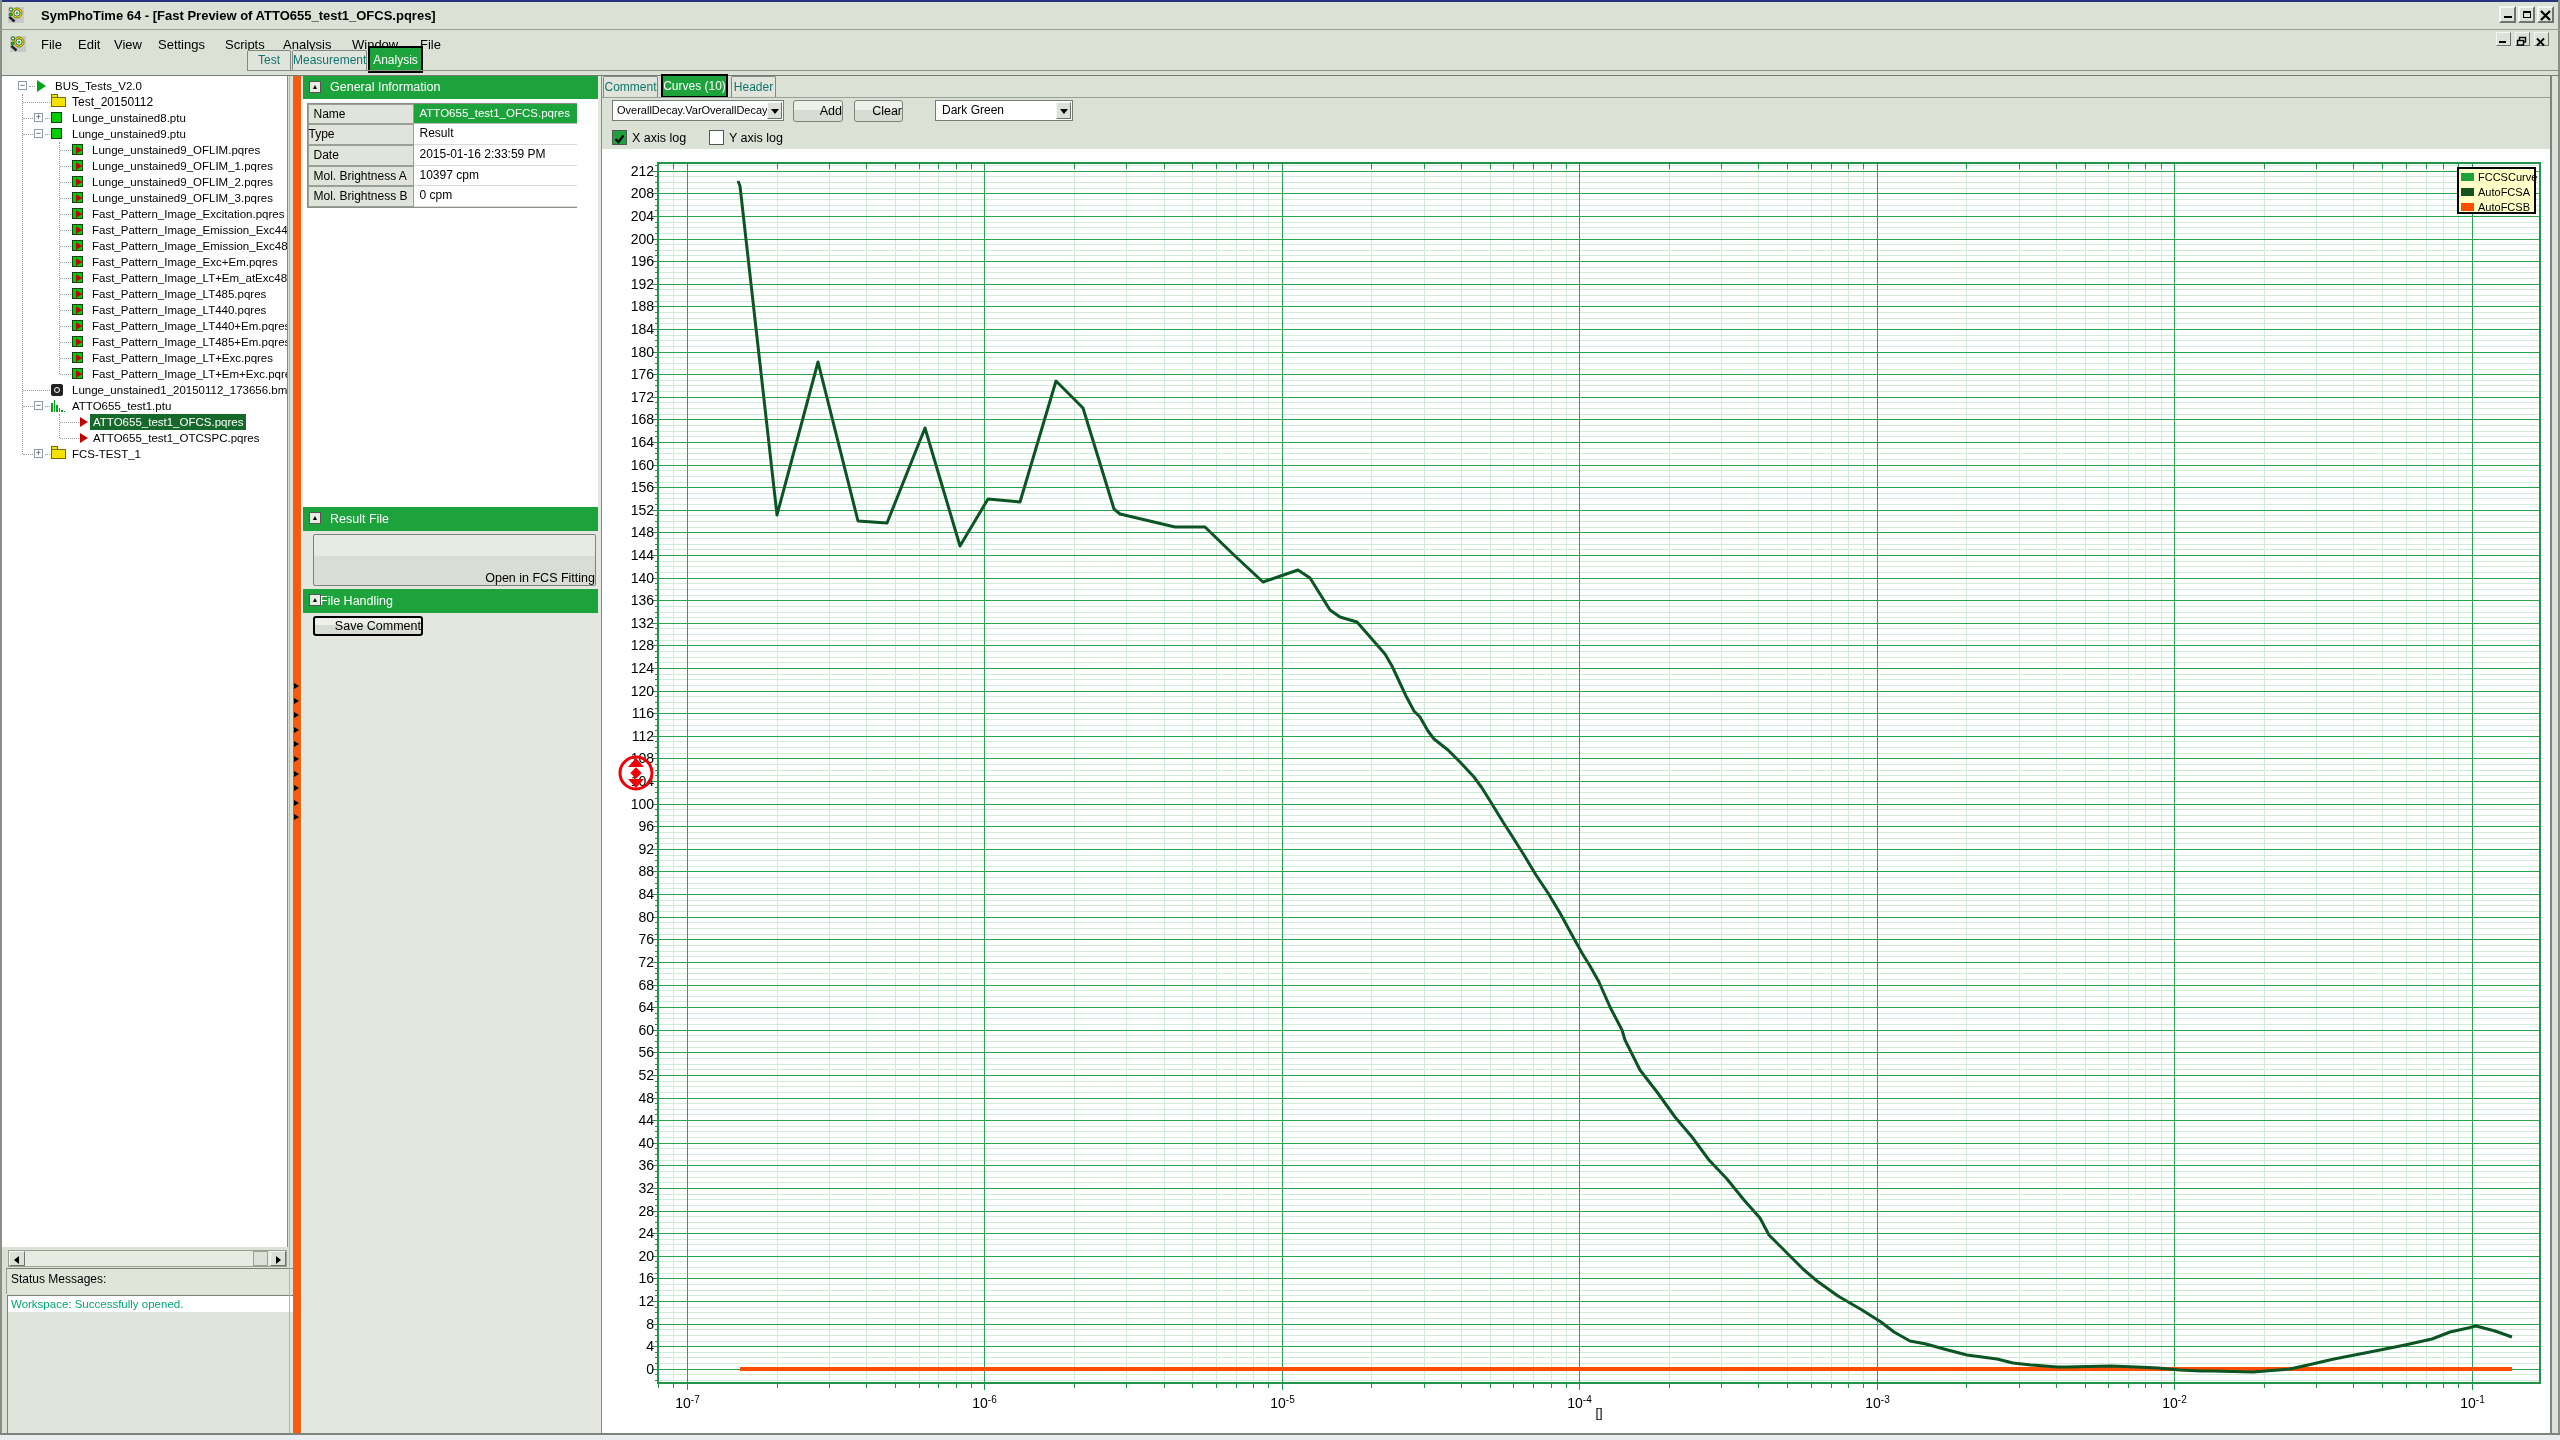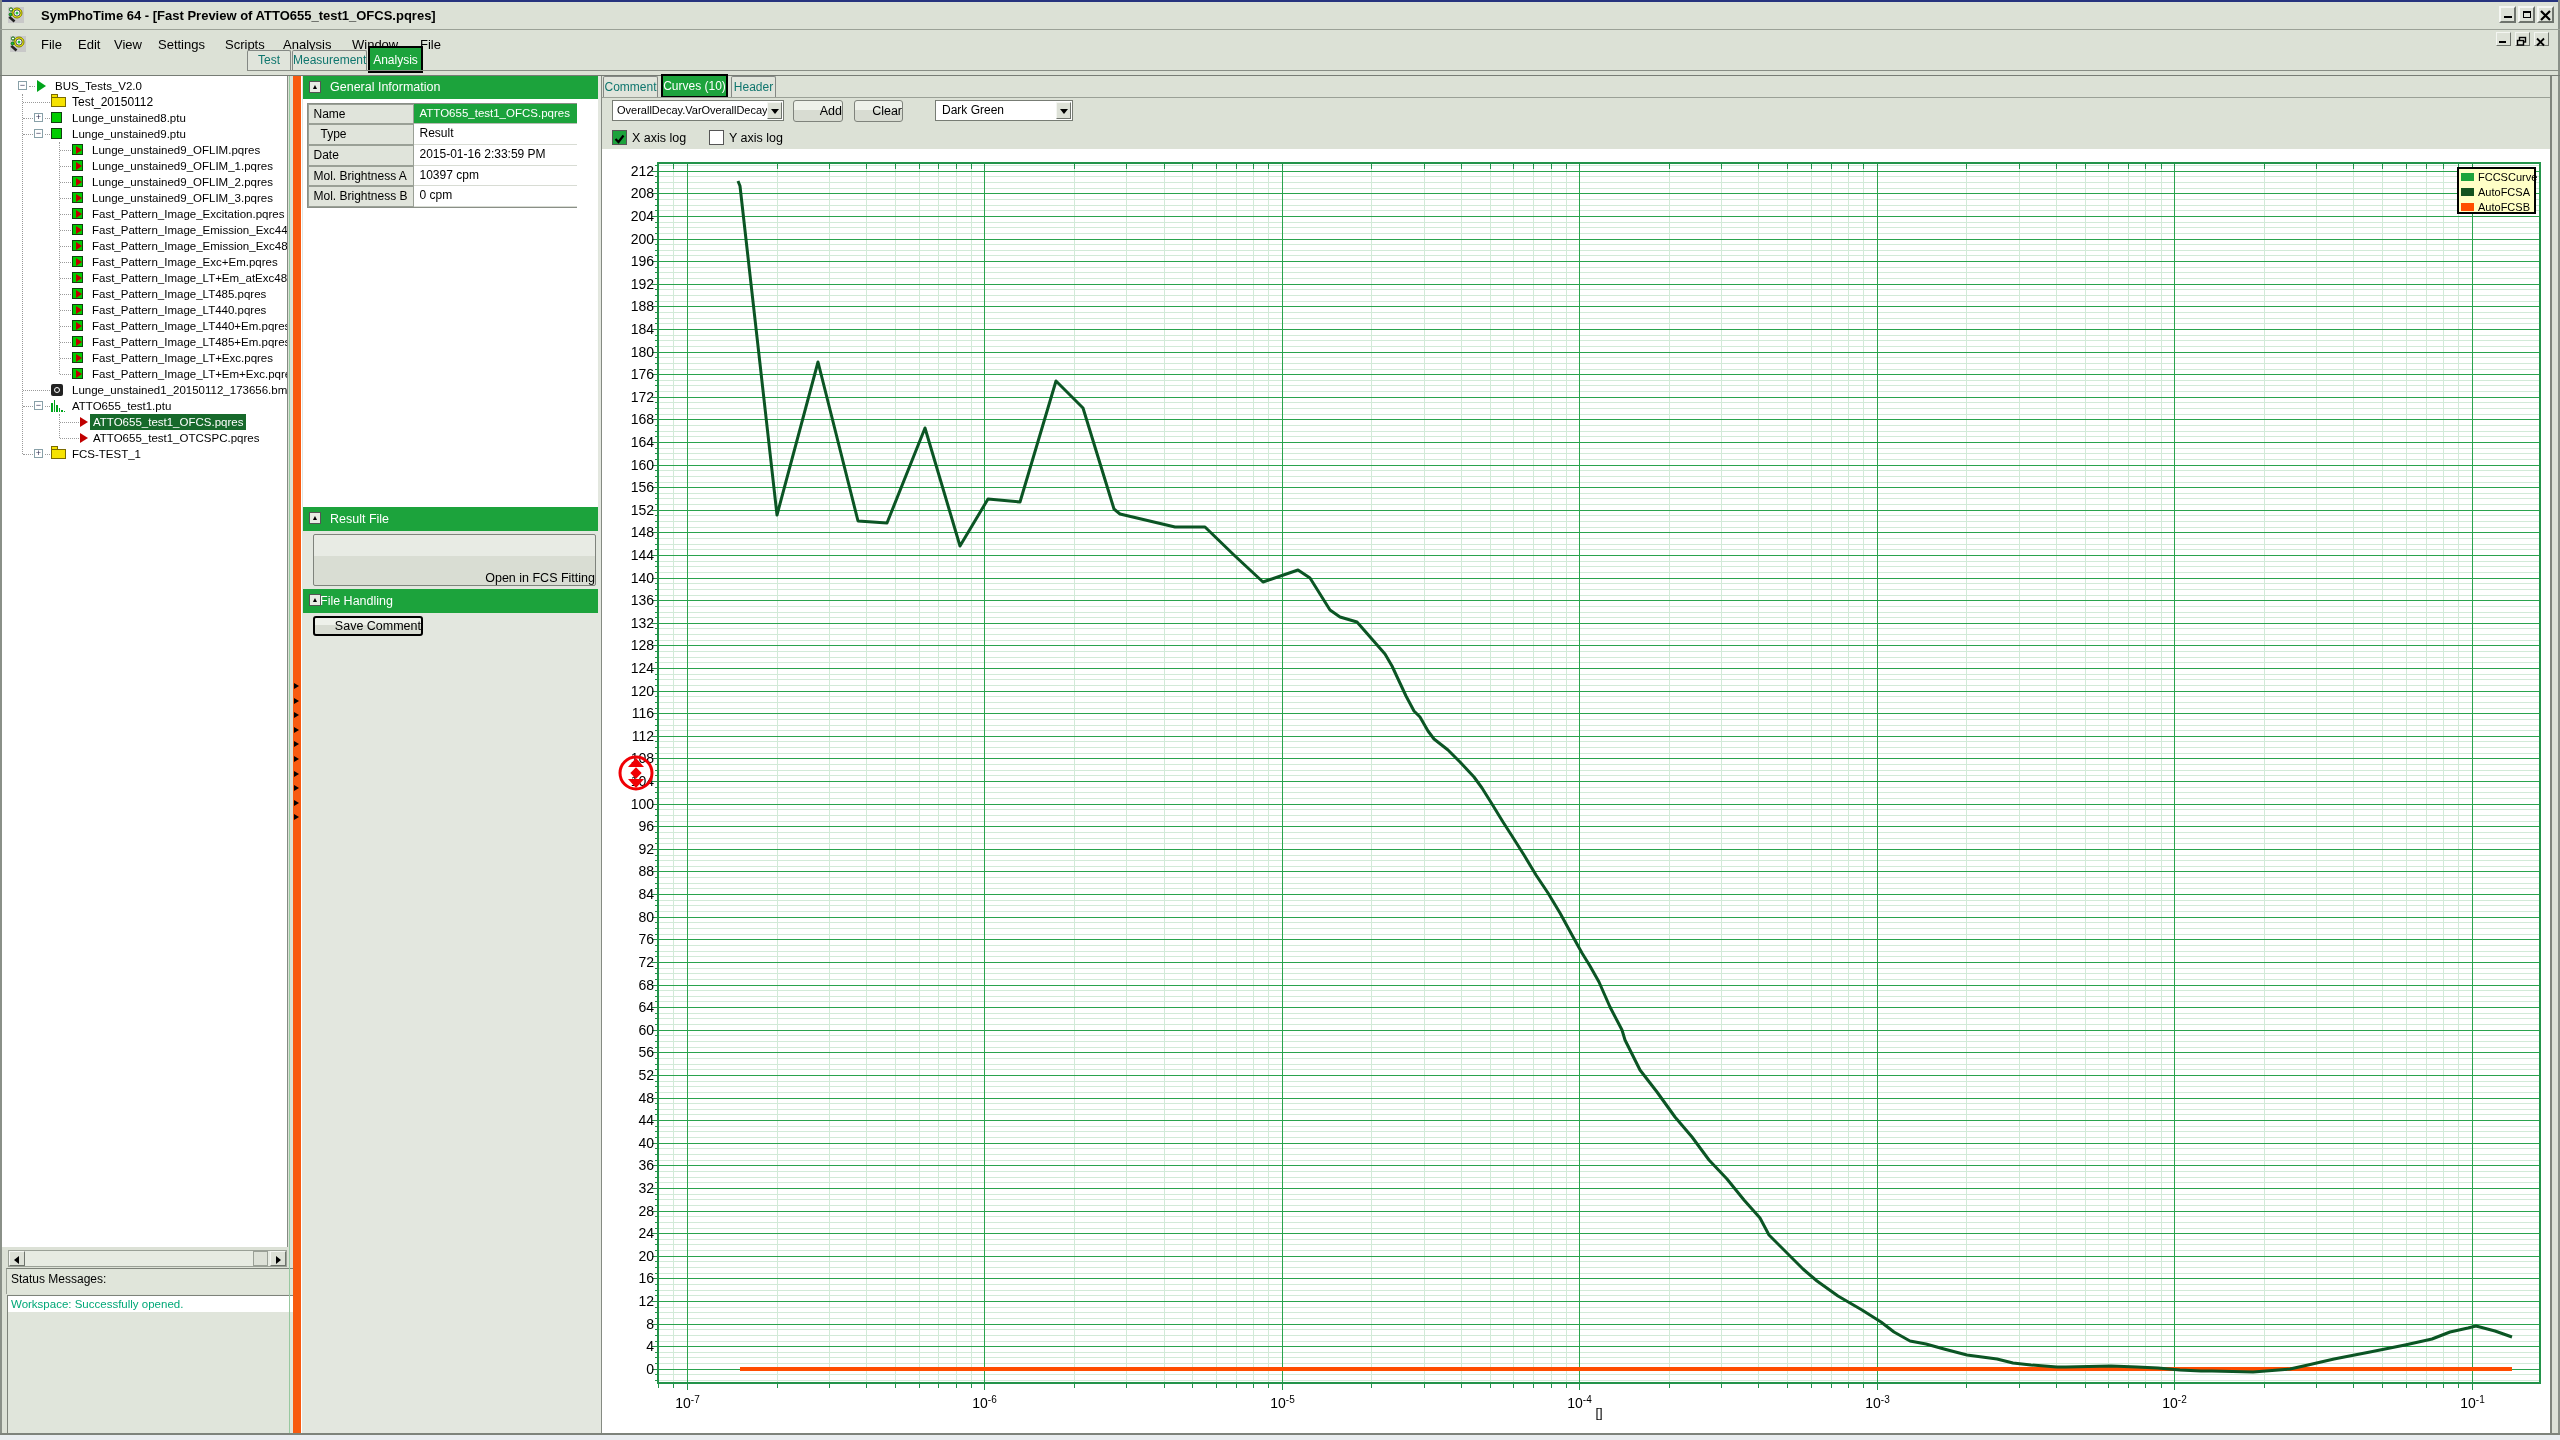--- a/index.html
+++ b/index.html
@@ -210,21 +210,21 @@
 <div style="position:absolute;left:294px;top:799.8px;width:0;height:0;border-left:5px solid #000;border-top:3.5px solid transparent;border-bottom:3.5px solid transparent"></div>
 <div style="position:absolute;left:294px;top:814.4px;width:0;height:0;border-left:5px solid #000;border-top:3.5px solid transparent;border-bottom:3.5px solid transparent"></div>
 
 <div class="abs" style="left:302px;top:76px;width:299px;height:1361px;background:#e3e7df"></div>
 <div class="abs" style="left:303px;top:99px;width:295px;height:408px;background:#fff"></div>
 <div class="grnhdr" style="left:303px;top:76px;width:295px;height:23px;line-height:23px"><span style="margin-left:27px">General Information</span></div>
 <div class="colbtn" style="left:309px;top:81px">▲</div>
 <div class="abs" style="left:307px;top:103px;width:270px;height:105px;border:1px solid #8a8f87"></div>
 <div class="abs" style="left:307.5px;top:103.5px;width:106px;height:20.7px;background:#e0e4db;border:1px solid #9aa096;font-size:12px;line-height:19px;padding-left:5px">Name</div>
 <div class="abs" style="left:413.5px;top:103.5px;width:163px;height:20.7px;background:#1ca33c;color:#fff;font-size:11.5px;line-height:19px;padding-left:6px;border-bottom:1px solid #b8bcb4">ATTO655_test1_OFCS.pqres</div>
-<div class="abs" style="left:307.5px;top:124.2px;width:106px;height:20.7px;background:#e0e4db;border:1px solid #9aa096;font-size:12px;line-height:19px;padding-left:12px">Type</div>
+<div class="abs" style="left:307.5px;top:124.2px;width:106px;height:20.7px;background:#e0e4db;border:1px solid #9aa096;font-size:12px;line-height:19px;padding-left:0">Type</div>
 <div class="abs" style="left:413.5px;top:124.2px;width:163px;height:20.7px;background:#fff;color:#000;font-size:12px;line-height:19px;padding-left:6px;border-bottom:1px solid #d8dcd4">Result</div>
 <div class="abs" style="left:307.5px;top:144.9px;width:106px;height:20.7px;background:#e0e4db;border:1px solid #9aa096;font-size:12px;line-height:19px;padding-left:5px">Date</div>
 <div class="abs" style="left:413.5px;top:144.9px;width:163px;height:20.7px;background:#fff;color:#000;font-size:12px;line-height:19px;padding-left:6px;border-bottom:1px solid #d8dcd4">2015-01-16 2:33:59 PM</div>
 <div class="abs" style="left:307.5px;top:165.6px;width:106px;height:20.7px;background:#e0e4db;border:1px solid #9aa096;font-size:12px;line-height:19px;padding-left:5px">Mol. Brightness A</div>
 <div class="abs" style="left:413.5px;top:165.6px;width:163px;height:20.7px;background:#fff;color:#000;font-size:12px;line-height:19px;padding-left:6px;border-bottom:1px solid #d8dcd4">10397 cpm</div>
 <div class="abs" style="left:307.5px;top:186.3px;width:106px;height:20.7px;background:#e0e4db;border:1px solid #9aa096;font-size:12px;line-height:19px;padding-left:5px">Mol. Brightness B</div>
 <div class="abs" style="left:413.5px;top:186.3px;width:163px;height:20.7px;background:#fff;color:#000;font-size:12px;line-height:19px;padding-left:6px;border-bottom:1px solid #d8dcd4">0 cpm</div>
 
 <div class="grnhdr" style="left:303px;top:507px;width:295px;height:24px;line-height:24px"><span style="margin-left:27px">Result File</span></div>
 <div class="colbtn" style="left:309px;top:512px">▲</div>

